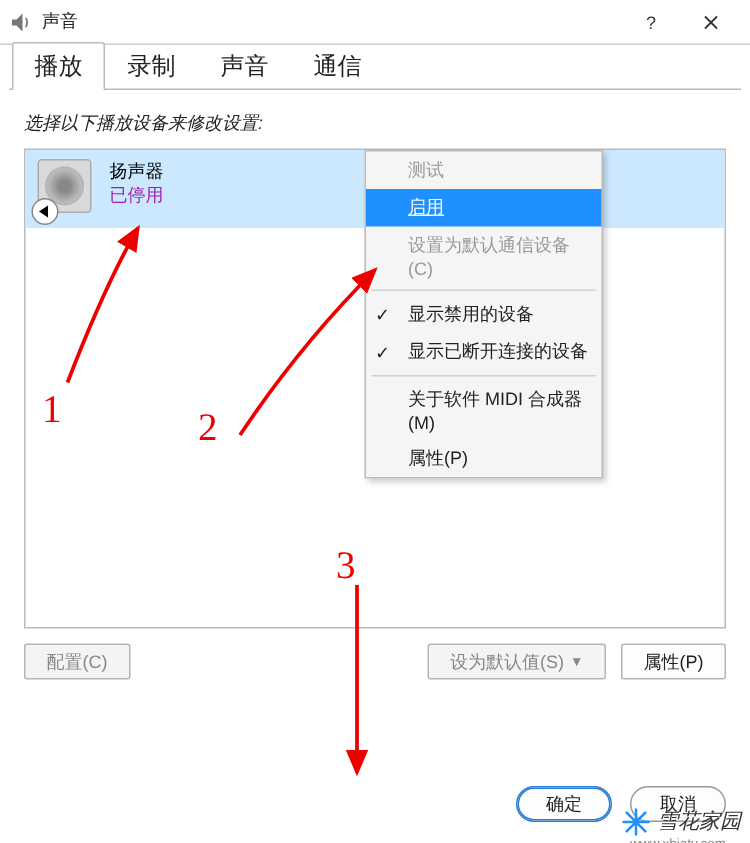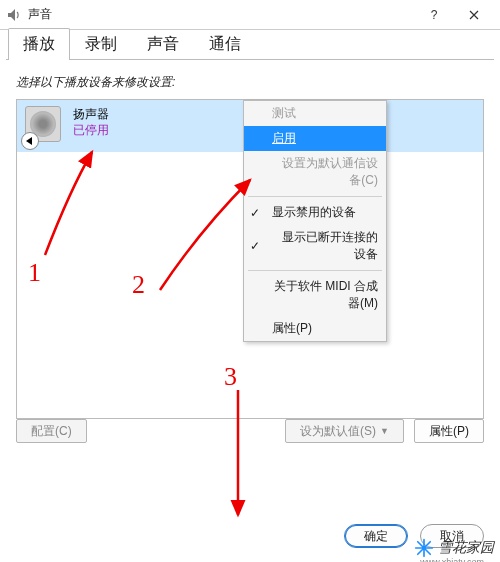--- a/index.html
+++ b/index.html
@@ -24,33 +24,33 @@
   .device-icon-wrap { position:relative; width:40px; height:40px; margin-right:8px; flex:0 0 40px; }
   .spk-icon { width:36px; height:36px; background:#d9d9d9; border:1px solid #aaa; border-radius:3px; position:relative; overflow:hidden; }
   .spk-icon::before { content:""; position:absolute; left:4px; top:4px; right:4px; bottom:4px; border-radius:50%; background:radial-gradient(circle,#888 20%,#bbb 60%,#999 100%); }
   .overlay-stop { position:absolute; left:-4px; bottom:-4px; width:18px; height:18px; background:#fff; border:1px solid #888; border-radius:50%; display:flex; align-items:center; justify-content:center; }
   .overlay-stop svg { width:12px; height:12px; }
   .device-text { font-size:12px; line-height:1.35; }
   .device-title { color:#000; }
   .device-sub { color:#666; }
   .device-status { color:#a21caf; }
 
-  .ctx-menu { position:absolute; left:226px; top:0; width:144px; background:#f5f5f5; border:1px solid #bbb; box-shadow:2px 2px 4px rgba(0,0,0,.2); font-size:12px; z-index:5;text-align:right; }
+  .ctx-menu { position:absolute; left:226px; top:0; width:159px; background:#f5f5f5; border:1px solid #bbb; box-shadow:2px 2px 4px rgba(0,0,0,.2); font-size:12px; z-index:5; }
   .ctx-item { display:flex; align-items:center; padding:4px 8px 4px 28px; position:relative; color:#222; }
   .ctx-item.hl { background:#1e90ff; color:#fff;text-decoration:underline; }
   .ctx-item.dis { color:#9a9a9a; }
   .ctx-sep { height:1px; background:#d0d0d0; margin:3px 4px; }
   .ctx-check { position:absolute; left:6px; top:50%; transform:translateY(-50%); font-size:12px; color:#222; }
 
   
   .anno { position:absolute; pointer-events:none; z-index:20; }
   .anno-label { position:absolute; color:#e00; font-size:26px; font-family:"Comic Sans MS","Segoe Script",cursive; }
 
   
-  .btn-row { display:flex; align-items:center; }
+  .btn-row { display:flex; align-items:center; margin-top:10px; }
   .btn { display:inline-flex; align-items:center; justify-content:center; height:24px; font-size:12px; border:1px solid #b5b5b5; background:#f4f4f4; color:#888; padding:0 14px; border-radius:2px; }
   .btn.enabled { color:#222; background:#fdfdfd; }
   .btn .dd { margin-left:4px; font-size:9px; }
   .btn-spacer { flex:1; }
 
   
   .dlg-bottom { position:absolute; left:0; right:0; bottom:14px; display:flex; justify-content:flex-end; padding:0 16px; gap:12px; }
   .dlg-btn { width:64px; height:24px; display:flex; align-items:center; justify-content:center; font-size:12px; border:1px solid #9a9a9a; background:#fdfdfd; color:#222; border-radius:12px; }
   .dlg-btn.primary { border-color:#2b7ad1; box-shadow:0 0 0 1px #2b7ad1 inset; }
 

